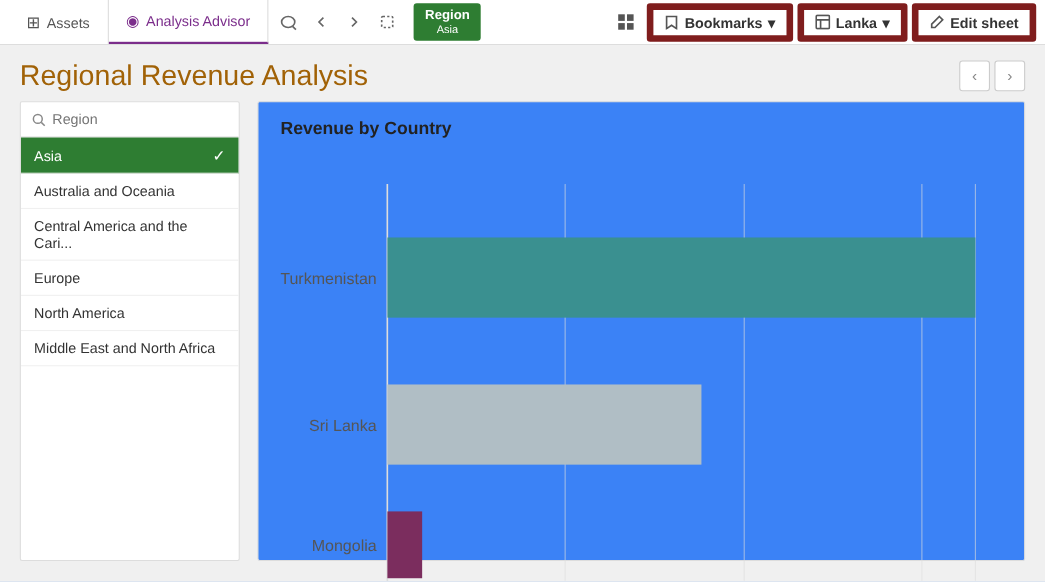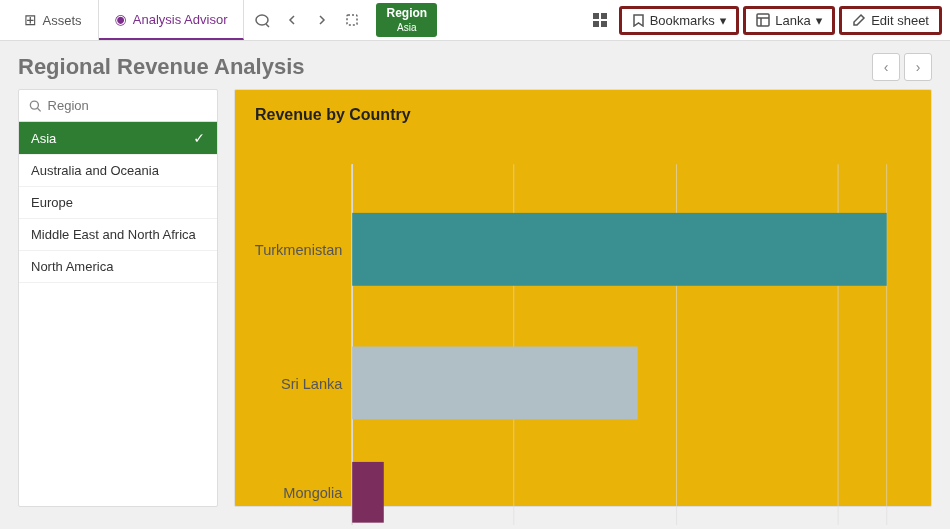--- a/index.html
+++ b/index.html
@@ -48,26 +48,27 @@
     .nav-right {
       display: flex;
       align-items: center;
       gap: 4px;
     }
     .nav-btn {
       display: flex;
       align-items: center;
       gap: 5px;
       padding: 4px 10px;
-      border: 3px solid #7f1d1d;
+      border: 6px solid #7f1d1d;
       border-radius: 3px;
       background: #fff;
       cursor: pointer;
       font-size: 13px;
       color: #333;
+      font-weight: bold;
     }
     .nav-icon-btn {
       display: flex;
       align-items: center;
       justify-content: center;
       width: 30px;
       height: 30px;
       border: none;
       background: transparent;
       cursor: pointer;
@@ -78,23 +79,23 @@
 
     
     .page-header {
       display: flex;
       align-items: center;
       justify-content: space-between;
       padding: 12px 18px 8px 18px;
       background: #f0f0f0;
     }
     .page-title {
-      font-size: 22px;
-      font-weight: 700;
-      color: #737373;
+      font-size: 26px;
+      font-weight: 400;
+      color: #a16207;
     }
     .page-nav-arrows {
       display: flex;
       gap: 4px;
     }
     .arrow-btn {
       width: 28px;
       height: 28px;
       border: 1px solid #ccc;
       background: #fff;
@@ -154,21 +155,21 @@
     .sidebar-item.selected {
       background: #2e7d32;
       color: #fff;
       font-weight: 500;
     }
     .check-icon { font-size: 14px; }
 
     
     .chart-container {
       flex: 1;
-      background: #eab308;
+      background: #3b82f6;
       border: 1px solid #ddd;
       border-radius: 2px;
       padding: 16px 20px;
       display: flex;
       flex-direction: column;
     }
     .chart-title {
       font-size: 16px;
       font-weight: 600;
       color: #222;
@@ -296,27 +297,30 @@
     </div>
     <div id="sidebar-items-container">
     <div class="sidebar-item selected">
           <span>Asia</span>
           <span class="check-icon">✓</span>
         </div>
         <div class="sidebar-item">
           <span>Australia and Oceania</span>
         </div>
         <div class="sidebar-item">
+          <span>Central America and the Cari...</span>
+        </div>
+        <div class="sidebar-item">
           <span>Europe</span>
         </div>
         <div class="sidebar-item">
+          <span>North America</span>
+        </div>
+        <div class="sidebar-item">
           <span>Middle East and North Africa</span>
-        </div>
-        <div class="sidebar-item">
-          <span>North America</span>
         </div>
       </div>
   </div>
 
   <div class="chart-container">
     <div class="chart-title">Revenue by Country</div>
 
     <div style="flex:1; display:flex; flex-direction:column;">
       <svg id="bar-chart-svg" width="100%" height="100%" viewBox="0 0 540 380">
 

